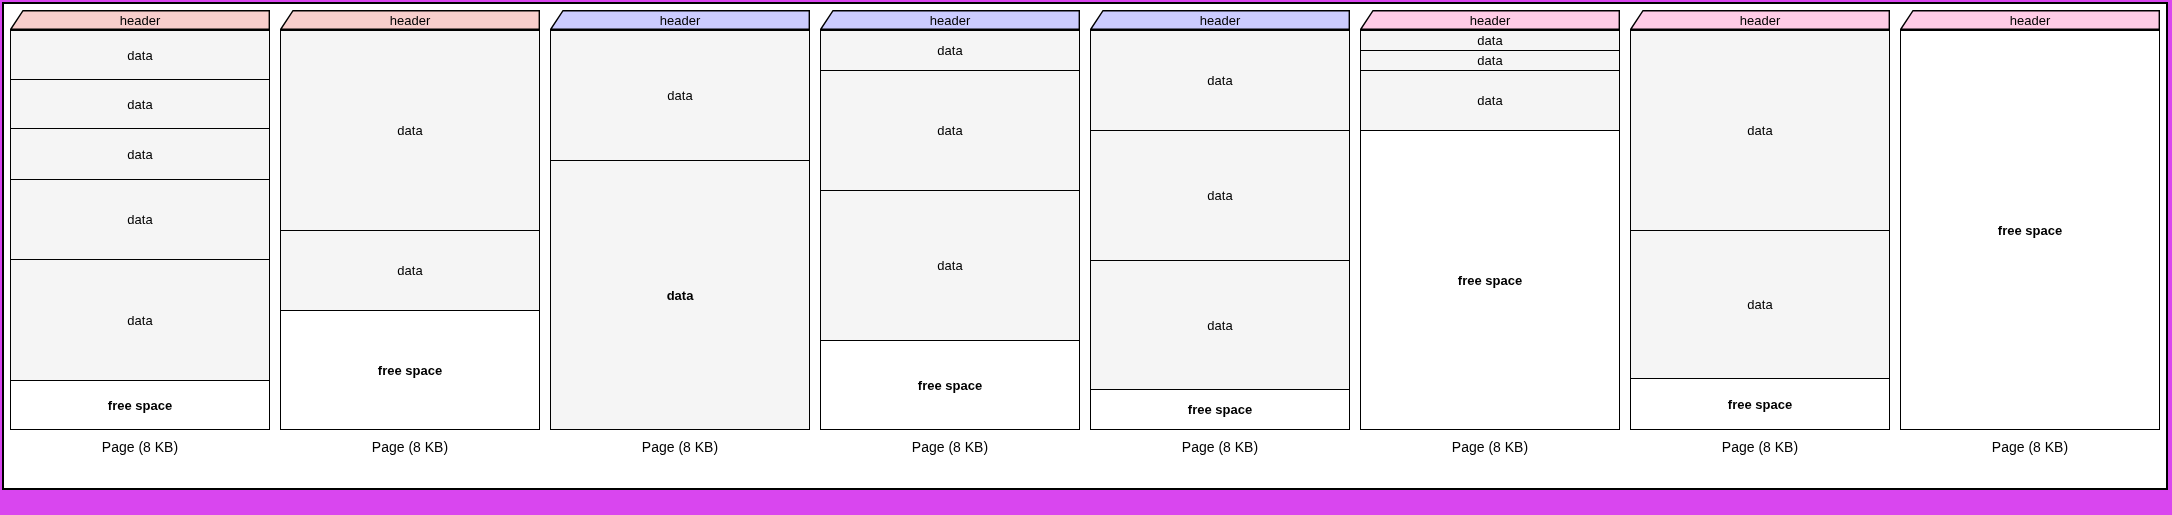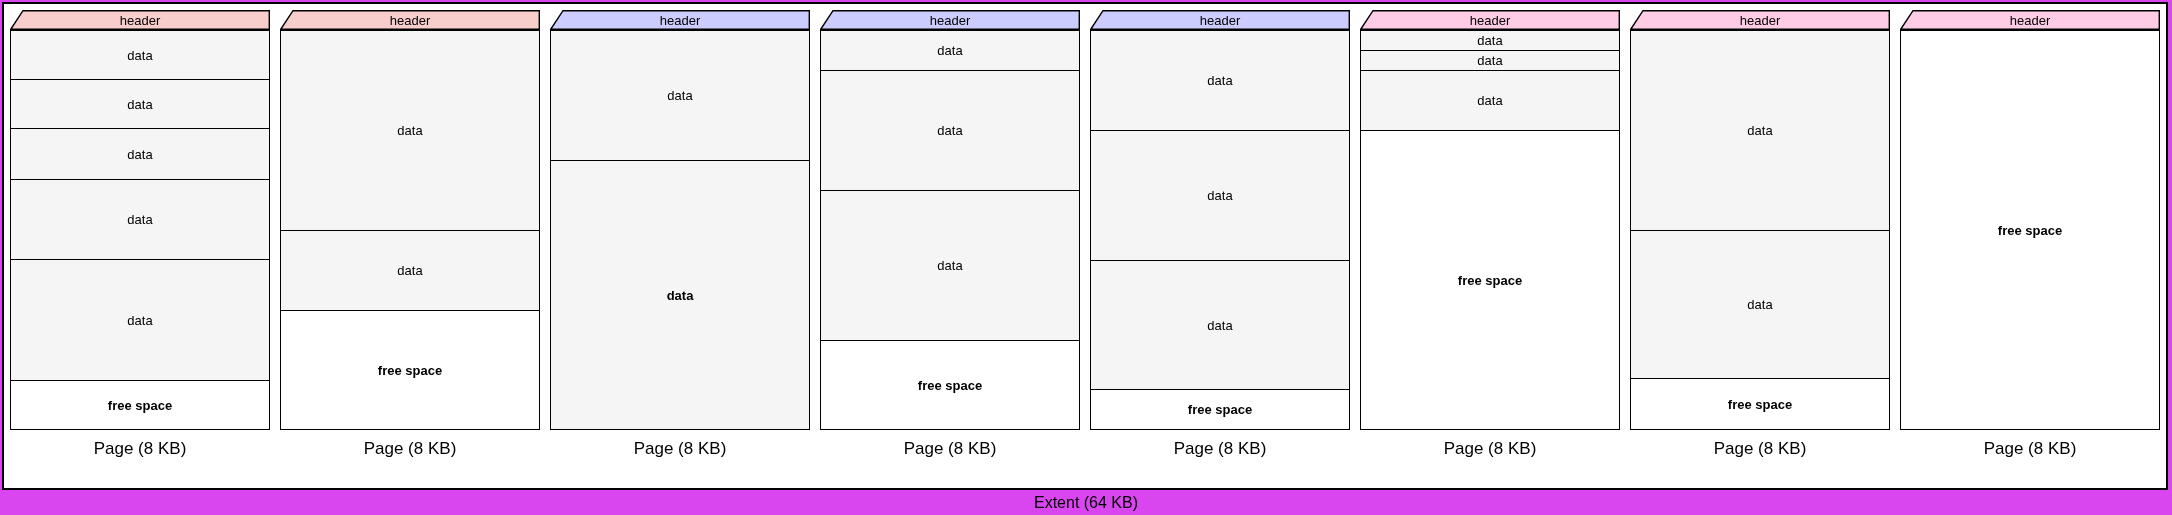--- a/index.html
+++ b/index.html
@@ -82,21 +82,21 @@
     flex: 1 1 auto;
     font-weight: bold;
   }
   .page-label {
     position: absolute;
     top: 420px;
     left: 0;
     width: 100%;
     text-align: center;
     padding-top: 9px;
-    font-size: 17px;
+    font-size: 14px;
     white-space: nowrap;
   }
   .extent-label {
     position: absolute;
     top: 494px;
     left: 0;
     width: 100%;
     text-align: center;
     font-size: 16px;
     white-space: nowrap;
@@ -217,14 +217,13 @@
             <polygon points="13,0.7 259.3,0.7 259.3,19.3 0.7,19.3" fill="#ffcce6" stroke="#000000" stroke-width="1.4"></polygon>
           </svg>
           <span class="hdr-label">header</span>
         </div>
         <div class="pbody">
           <div class="seg" style="background: rgb(255, 255, 255);">free space</div>
         </div>
         <div class="page-label">Page (8 KB)</div>
       </div>
     </div>
-  <div class="extent-label">Extent (64 KB)</div>
 </div>
 
 </body></html>

